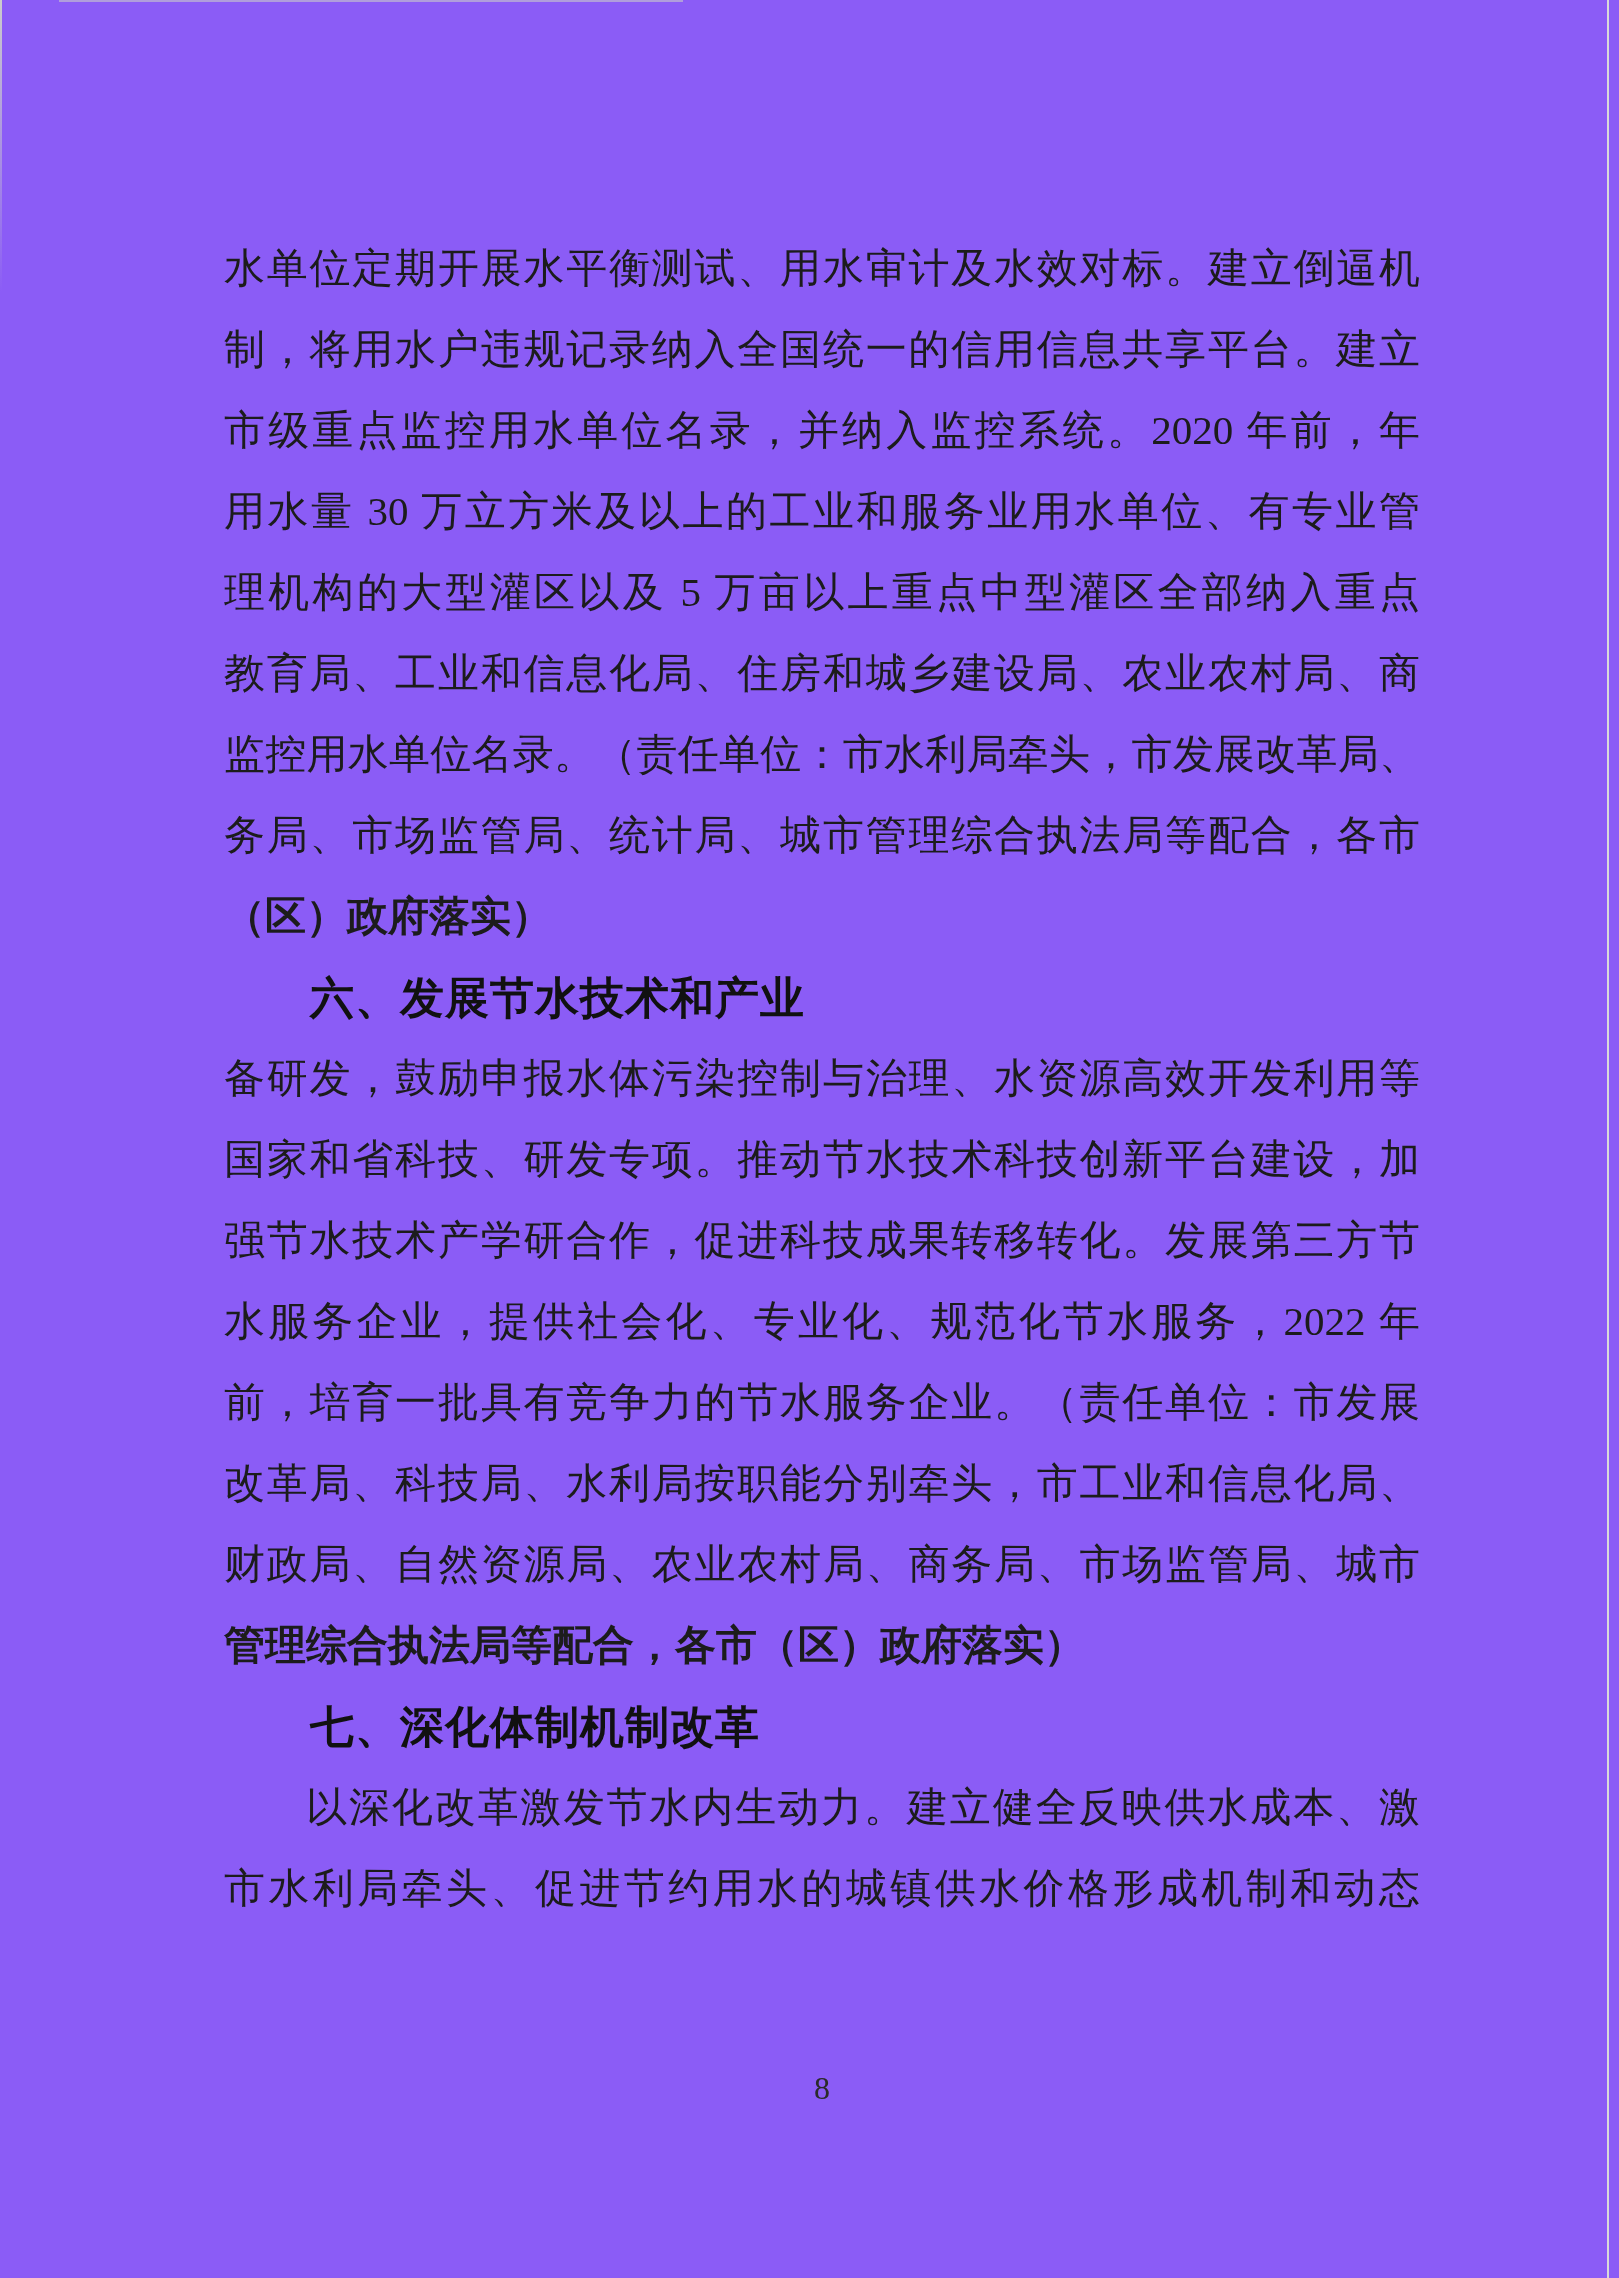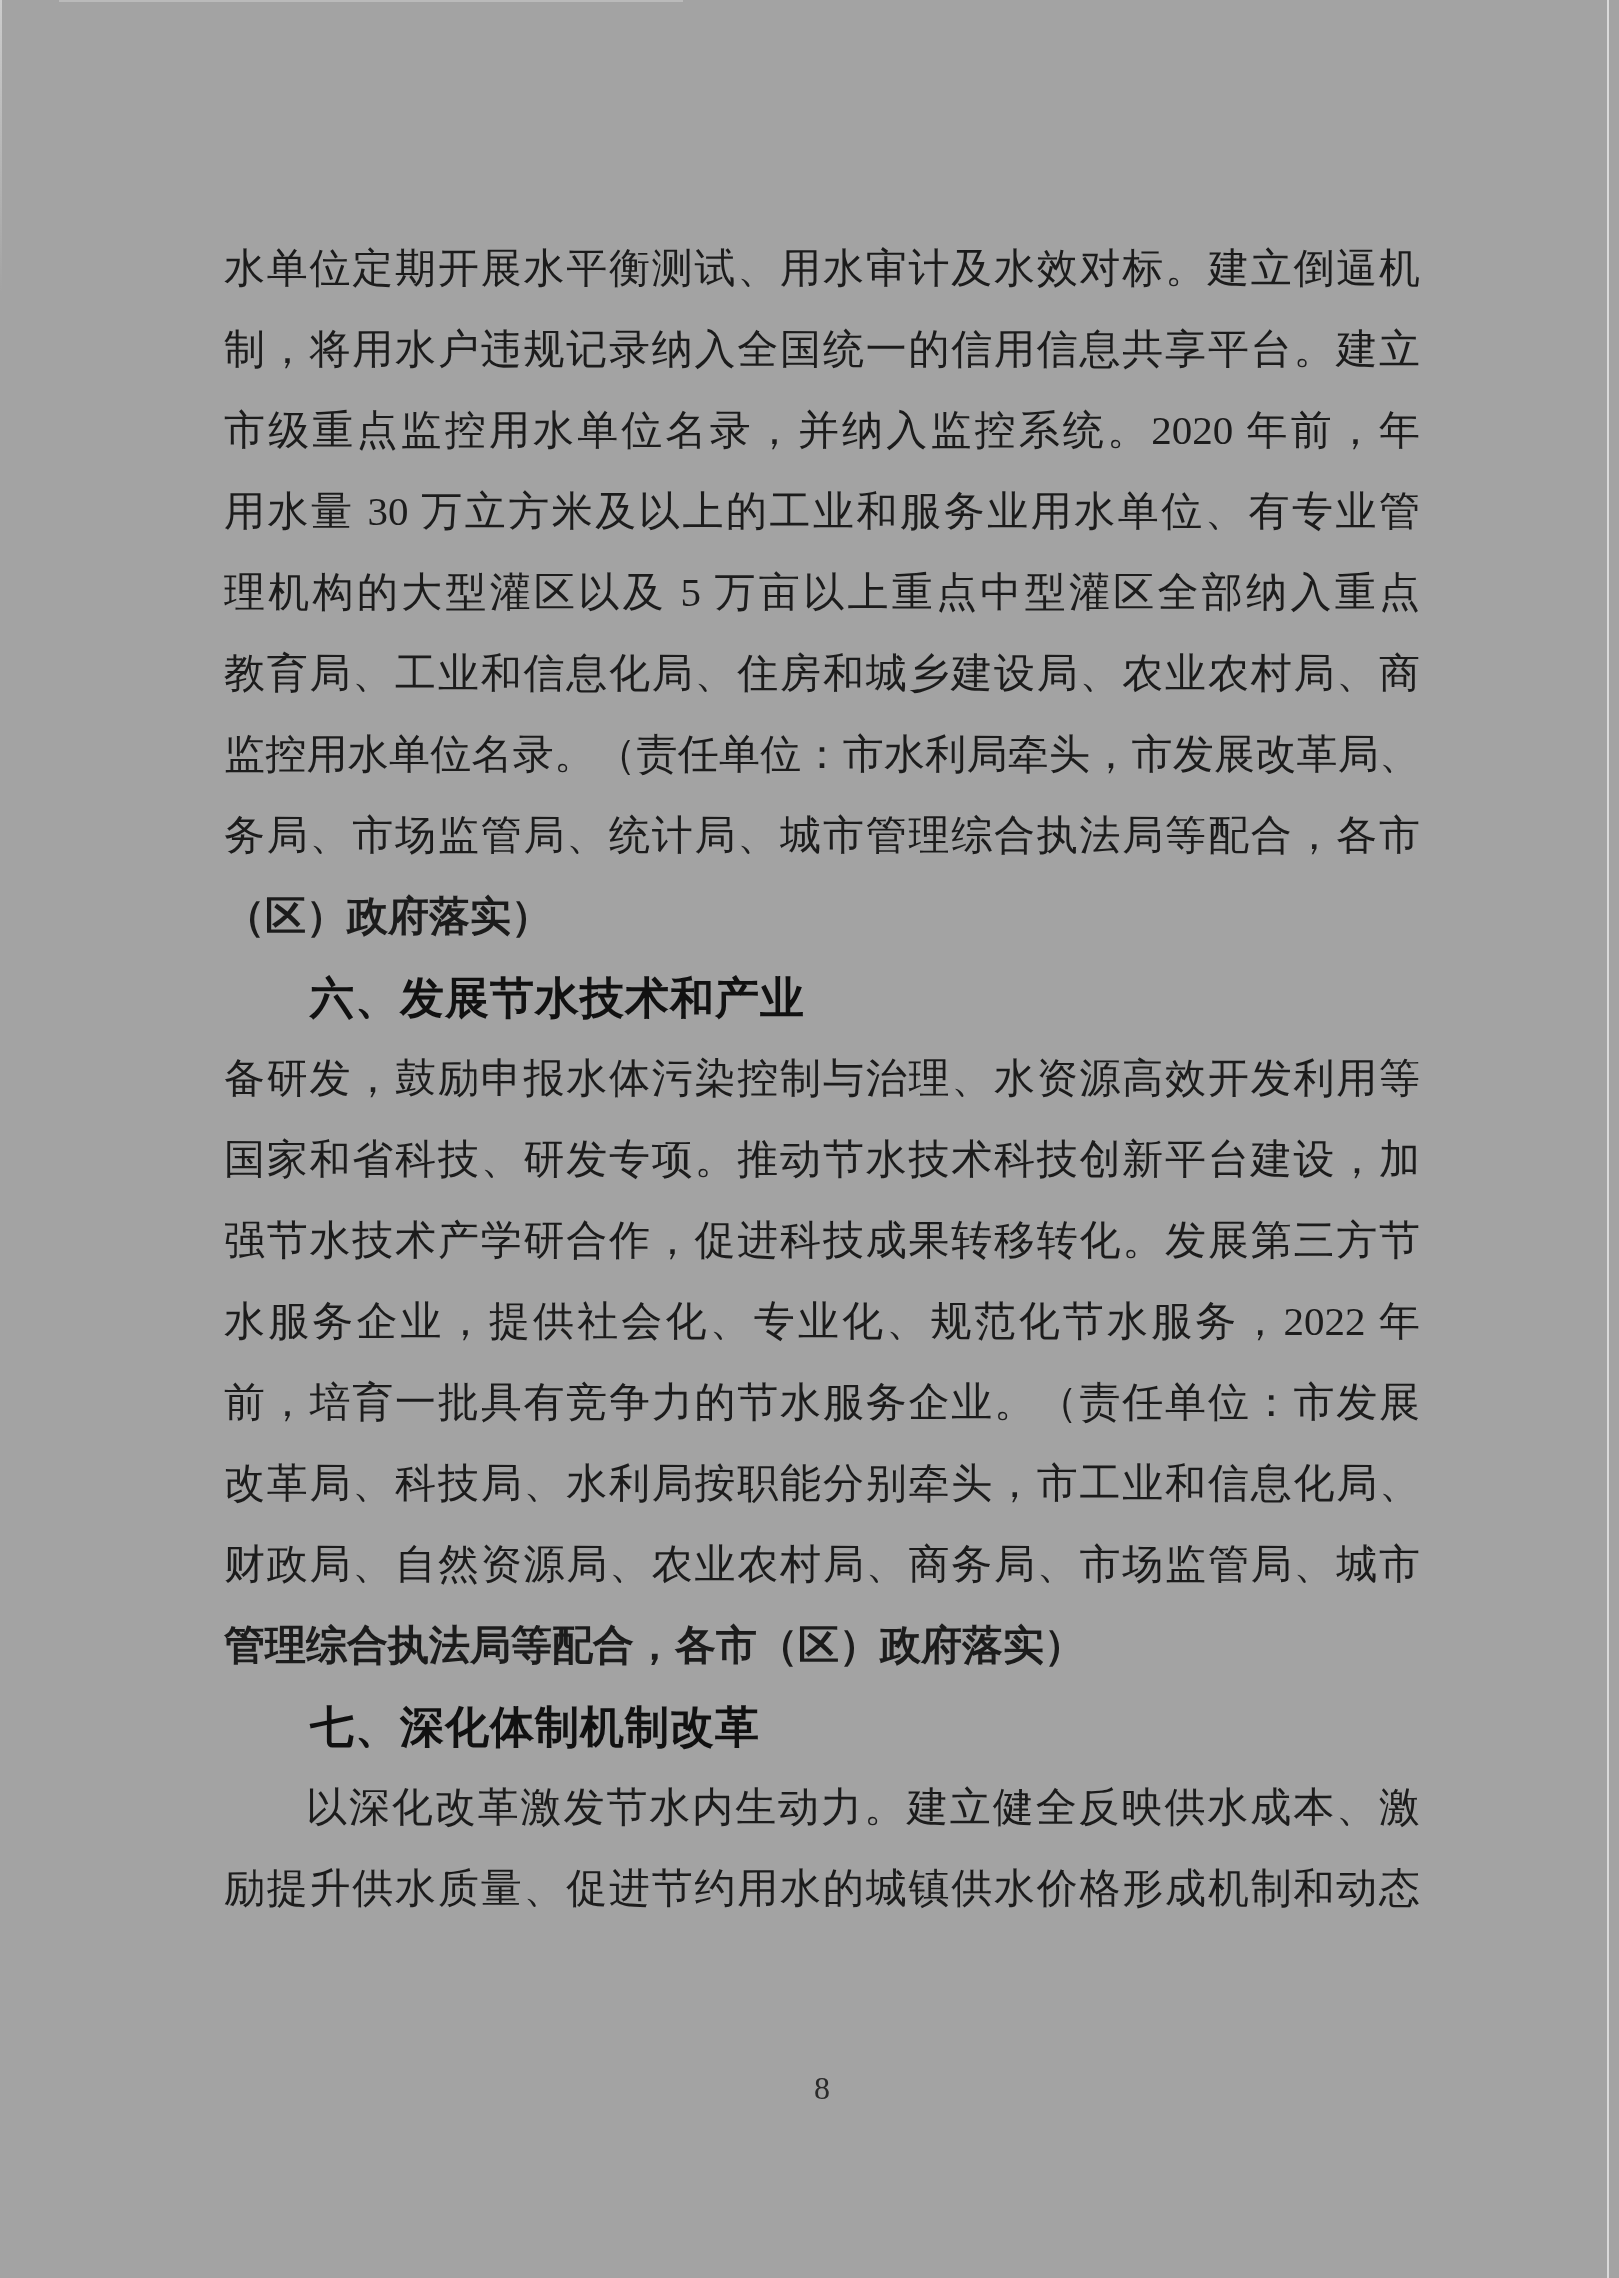--- a/index.html
+++ b/index.html
@@ -5,21 +5,21 @@
   html, body {
     margin: 0;
     padding: 0;
     background: #e8e8e8;
   }
   .page {
     position: relative;
     width: 1620px;
     height: 2278px;
     margin: 0 auto;
-    background: #a3a3a3;
+    background: #8b5cf6;
     overflow: hidden;
     font-family: "Liberation Serif", "DejaVu Serif", serif;
     color: #1c1c1c;
   }
   
   .scan-edge-right {
     position: absolute;
     top: 0;
     left: 1607px;
     width: 2px;
@@ -115,19 +115,19 @@
     <div class="line just">备研发，鼓励申报水体污染控制与治理、水资源高效开发利用等</div>
     <div class="line just">国家和省科技、研发专项。推动节水技术科技创新平台建设，加</div>
     <div class="line just">强节水技术产学研合作，促进科技成果转移转化。发展第三方节</div>
     <div class="line just">水服务企业，提供社会化、专业化、规范化节水服务，2022 年</div>
     <div class="line just">前，培育一批具有竞争力的节水服务企业。（责任单位：市发展</div>
     <div class="line just">改革局、科技局、水利局按职能分别牵头，市工业和信息化局、</div>
     <div class="line just">财政局、自然资源局、农业农村局、商务局、市场监管局、城市</div>
     <div class="line lastline">管理综合执法局等配合，各市（区）政府落实）</div>
     <div class="line heading">七、深化体制机制改革</div>
     <div class="line just indent2">以深化改革激发节水内生动力。建立健全反映供水成本、激</div>
-    <div class="line just">励提升供水质量、促进节约用水的城镇供水价格形成机制和动态</div>
+    <div class="line just">市水利局牵头、促进节约用水的城镇供水价格形成机制和动态</div>
   </div>
 
   <div class="page-number">8</div>
 
 </div>
 
 
 </body></html>

